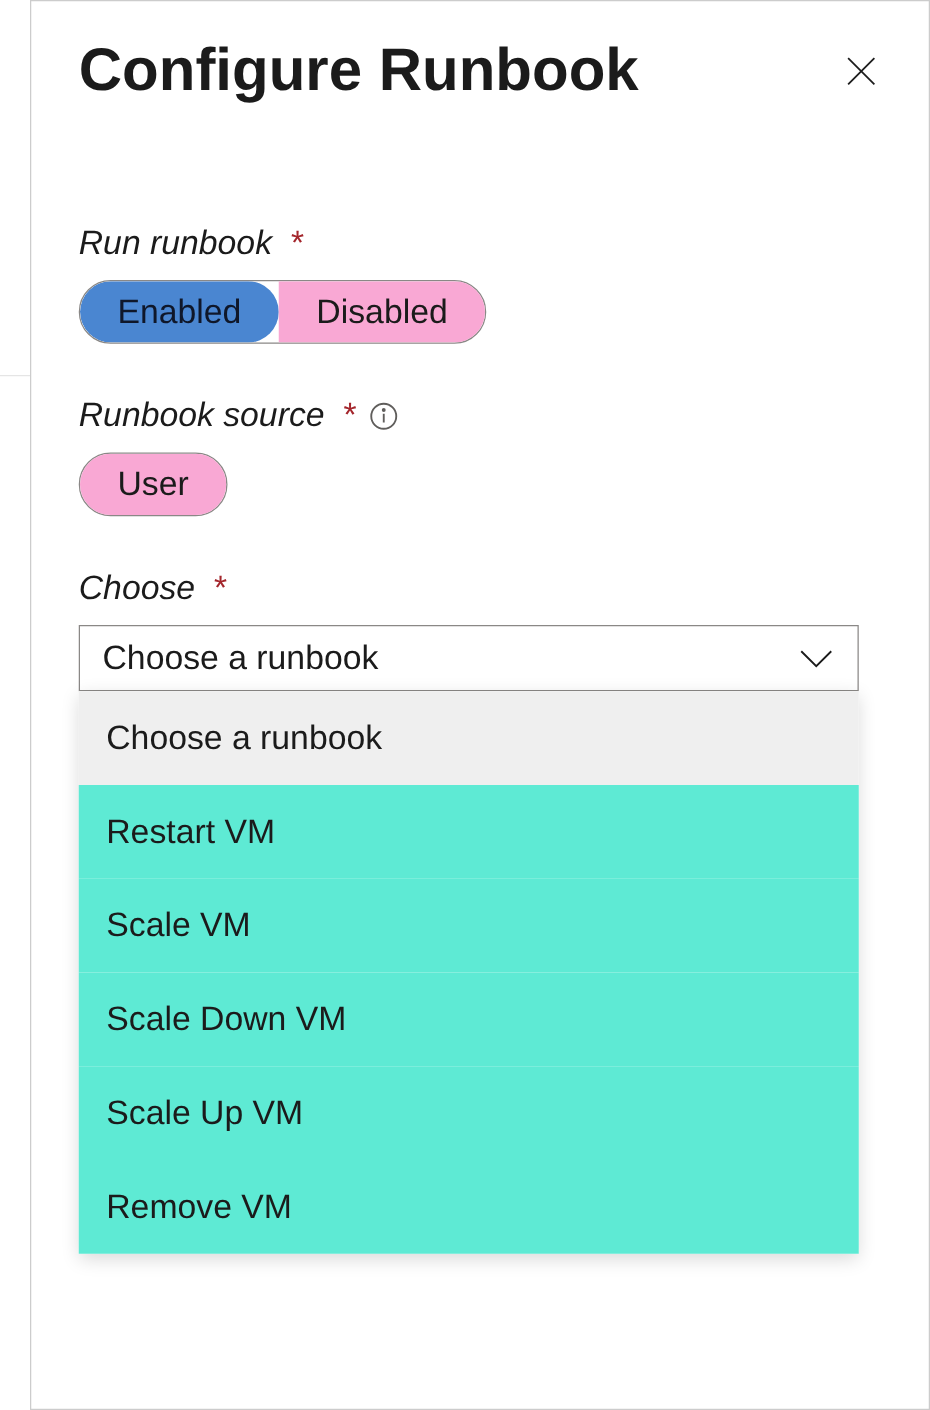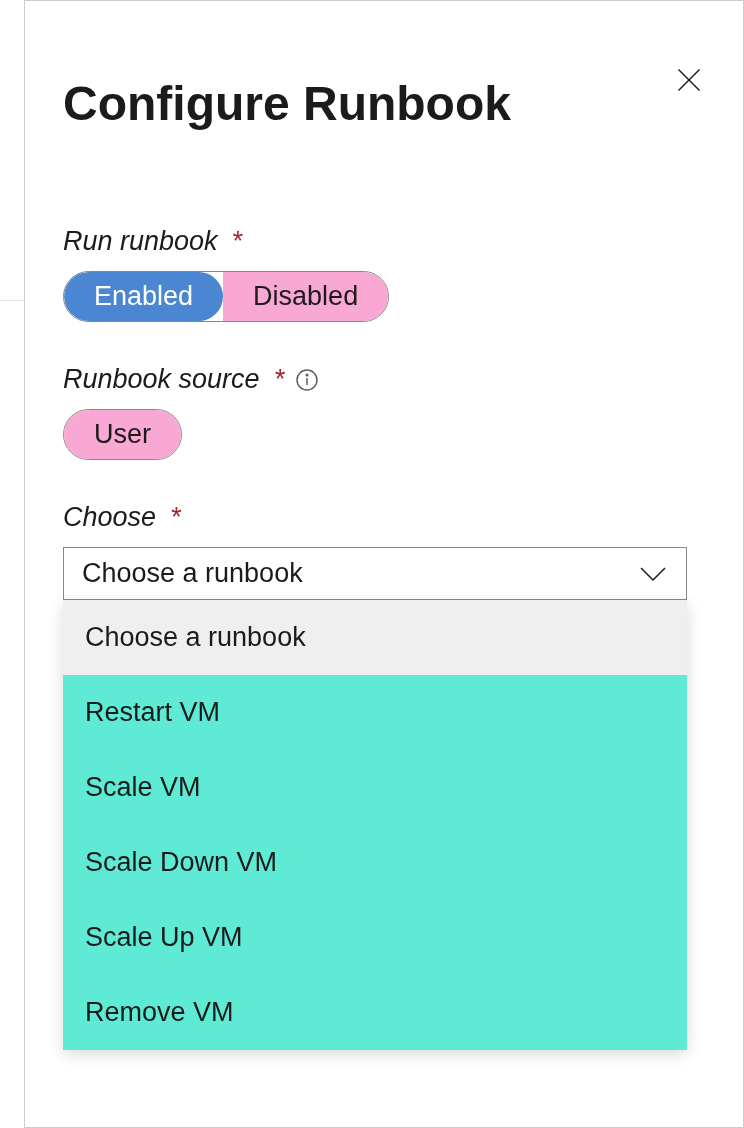--- a/index.html
+++ b/index.html
@@ -26,21 +26,20 @@
     .header {
       display: flex;
       justify-content: space-between;
       align-items: center;
       margin-bottom: 95px;
     }
     .title {
       font-size: 48px;
       font-weight: 600;
       color: #1b1b1b;
-      margin-top: 47px;
     }
     .close-icon {
       width: 32px;
       height: 32px;
       cursor: pointer;
       display: flex;
       align-items: center;
       justify-content: center;
     }
     .close-icon svg {
@@ -89,21 +88,21 @@
       padding: 9px 30px;
       font-size: 27px;
       cursor: pointer;
       background: #f9a8d4;
       color: #1b1b1b;
       border: none;
       font-family: inherit;
     }
     .toggle-option.selected {
       background: #4a86d1;
-      color: #ffffff;
+      color: #0f172a;
       border-radius: 30px;
     }
     .dropdown-wrapper {
       position: relative;
     }
     .dropdown {
       width: 624px;
       border: 1px solid #8a8886;
       background: #ffffff;
       padding: 10px 18px;

